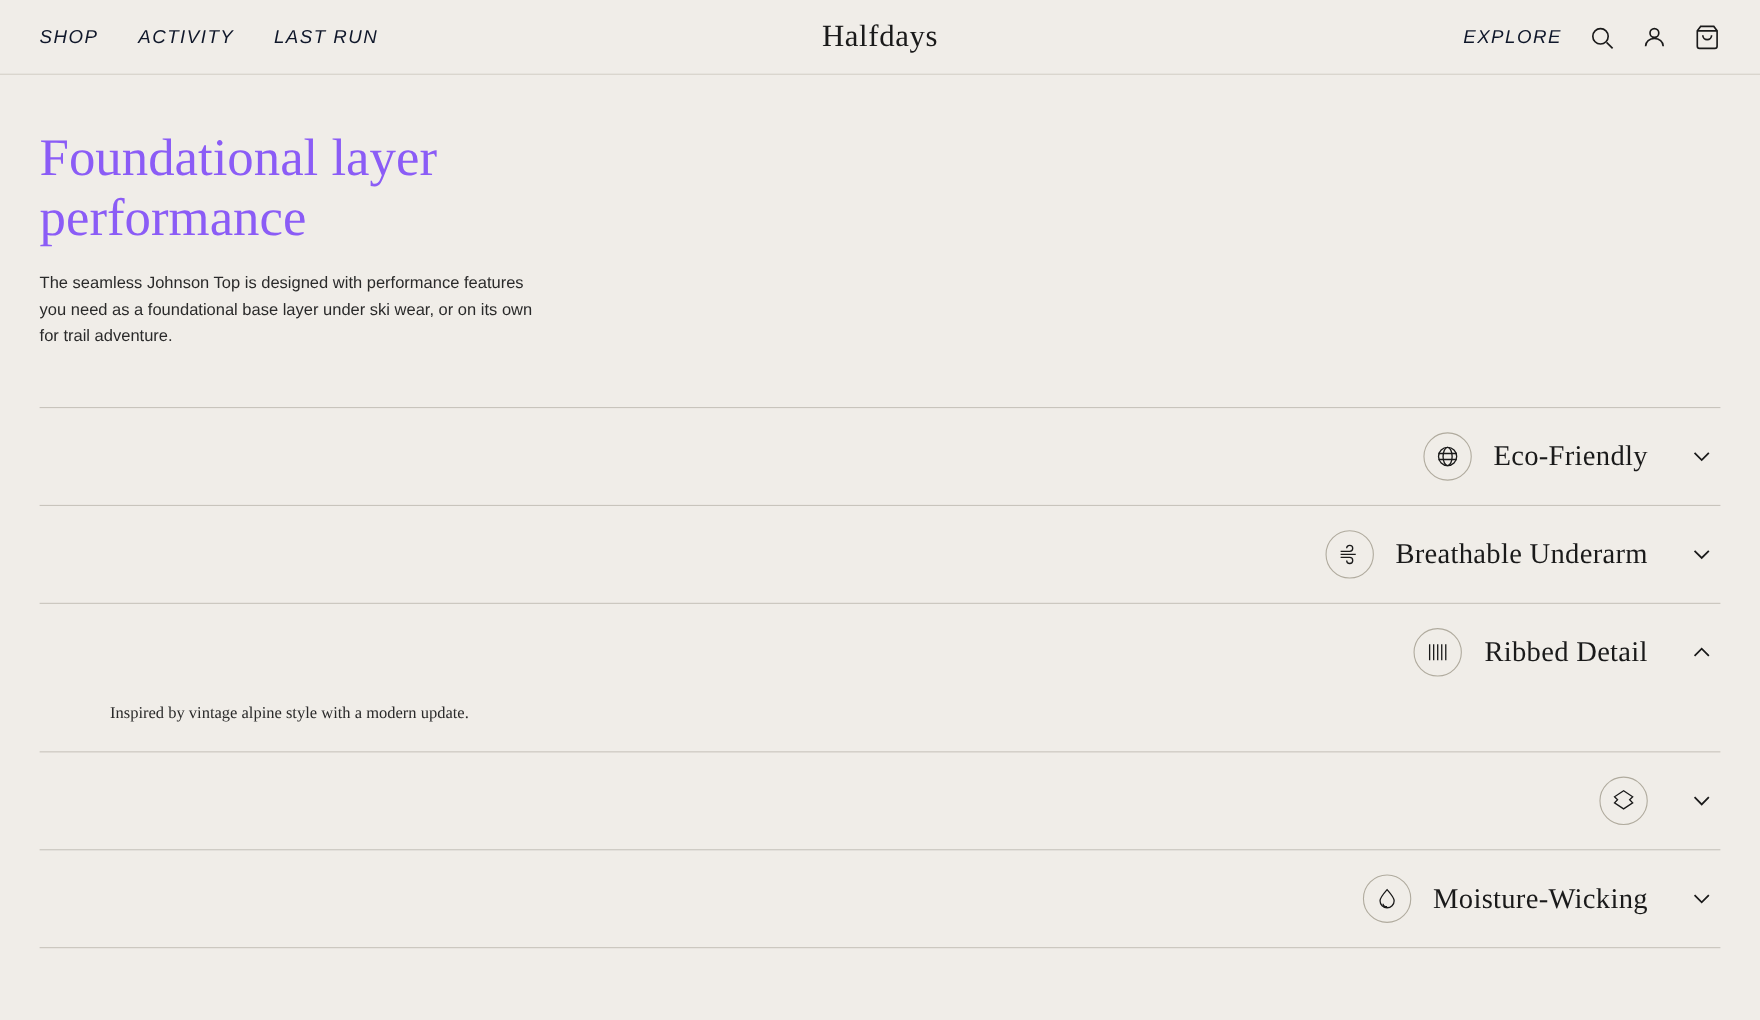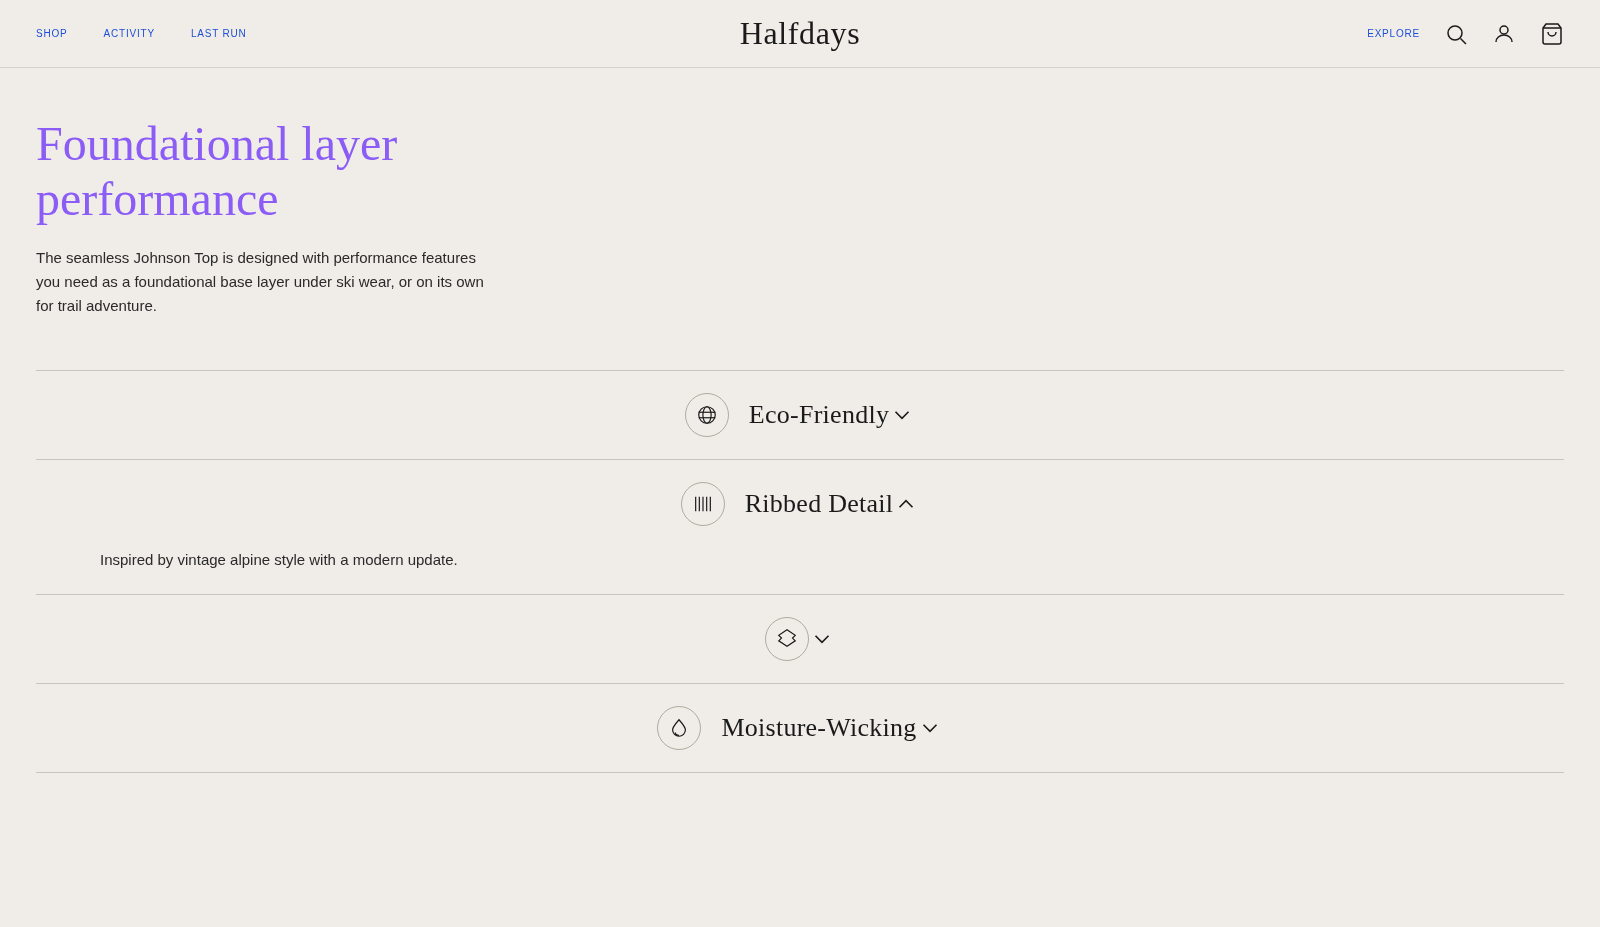--- a/index.html
+++ b/index.html
@@ -28,38 +28,39 @@
     }
 
     .header-left {
       display: flex;
       align-items: center;
       gap: 36px;
     }
 
     .nav-link {
       font-family: 'Helvetica Neue', Arial, sans-serif;
-      font-size: 10px;
+      font-size: 17px;
       font-weight: 500;
       letter-spacing: 0.08em;
       text-transform: uppercase;
-      color: #1d4ed8;
+      color: #0f172a;
       cursor: pointer;
       text-decoration: none;
+      font-style: italic;
     }
 
     .header-center {
       position: absolute;
       left: 50%;
       transform: translateX(-50%);
     }
 
     .brand-title {
       font-family: Georgia, serif;
-      font-size: 32px;
+      font-size: 28px;
       font-weight: 400;
       letter-spacing: 0.02em;
       color: #1a1a1a;
     }
 
     .header-right {
       display: flex;
       align-items: center;
       gap: 24px;
       margin-left: 16px;
@@ -114,24 +115,25 @@
       border-top: 1px solid #c8c4bc;
     }
 
     .accordion-item:last-child {
       border-bottom: 1px solid #c8c4bc;
     }
 
     .accordion-header {
       display: flex;
       align-items: center;
-      justify-content: center;
+      justify-content: flex-end;
       padding: 22px 4px;
       cursor: pointer;
       width: 100%;
+      gap: 36px;
     }
 
     .accordion-header-left {
       display: flex;
       align-items: center;
       gap: 20px;
     }
 
     .accordion-icon-circle {
       width: 44px;
@@ -173,21 +175,21 @@
       fill: none;
       stroke-width: 1.5;
     }
 
     .accordion-chevron.open svg {
       transform: rotate(180deg);
     }
 
     .accordion-body {
       padding: 0 4px 22px 64px;
-      font-family: Liberation Sans, sans-serif;
+      font-family: Liberation Serif, serif;
       font-size: 15px;
       line-height: 1.6;
       color: #2a2a2a;
       display: none;
     }
 
     .accordion-body.visible {
       display: block;
     }
   </style>
@@ -252,20 +254,39 @@
               <polyline points="6 9 12 15 18 9"></polyline>
             </svg>
           </div>
         </div>
       </div>
       <div class="accordion-item">
         <div class="accordion-header">
           <div class="accordion-header-left">
             <div class="accordion-icon-circle">
               <svg viewBox="0 0 24 24">
+                <path d="M9 6a3 3 0 016 0c0 1.7-1.3 3-3 3H3"></path>
+                <path d="M9 18a3 3 0 006 0c0-1.7-1.3-3-3-3H3"></path>
+                <line x1="3" y1="12" x2="18" y2="12"></line>
+              </svg>
+            </div>
+            <span class="accordion-label">Breathable Underarm</span>
+          </div>
+          <div class="accordion-chevron">
+            <svg viewBox="0 0 24 24">
+              <polyline points="6 9 12 15 18 9"></polyline>
+            </svg>
+          </div>
+        </div>
+      </div>
+      <div class="accordion-item">
+        <div class="accordion-header">
+          <div class="accordion-header-left">
+            <div class="accordion-icon-circle">
+              <svg viewBox="0 0 24 24">
                 <line x1="4" y1="4" x2="4" y2="20"></line>
                 <line x1="8" y1="4" x2="8" y2="20"></line>
                 <line x1="12" y1="4" x2="12" y2="20"></line>
                 <line x1="16" y1="4" x2="16" y2="20"></line>
                 <line x1="20" y1="4" x2="20" y2="20"></line>
               </svg>
             </div>
             <span class="accordion-label">Ribbed Detail</span>
           </div>
           <div class="accordion-chevron open">

